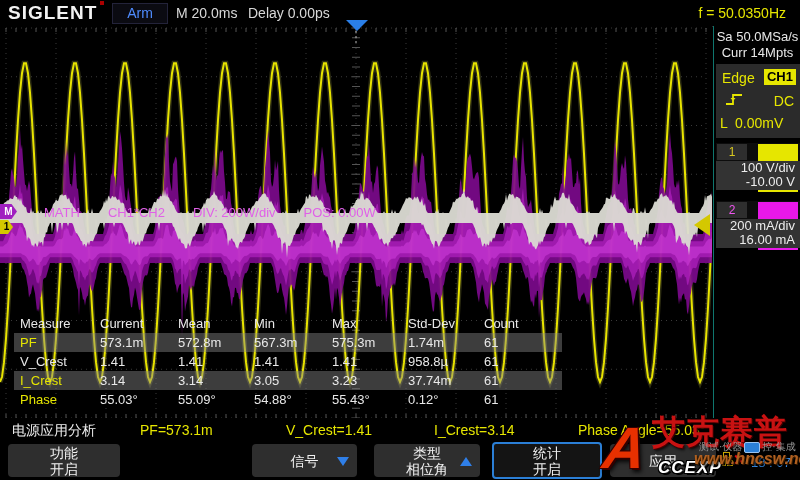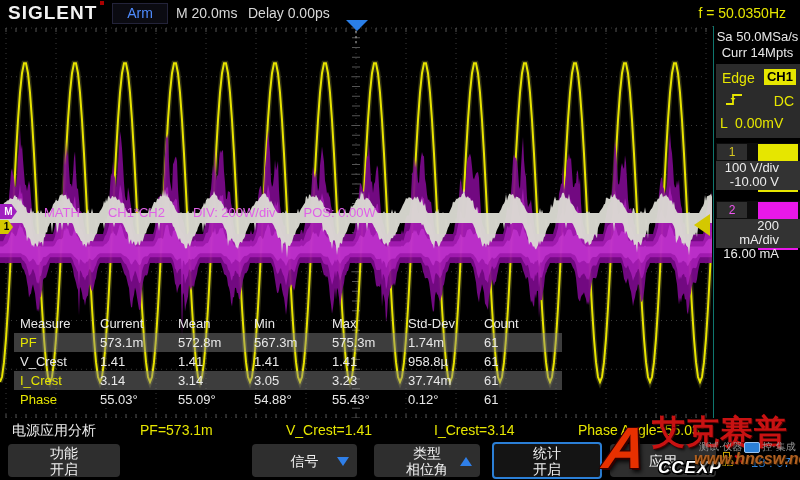--- a/index.html
+++ b/index.html
@@ -46,21 +46,21 @@
   #trig-box .row1{position:absolute;left:6px;top:6px;font-size:14px;color:#e6e600;}
   #trig-box .src{position:absolute;right:4px;top:5px;background:#e6e600;color:#000;font-size:13px;font-weight:bold;padding:0 3px;height:16px;line-height:16px;}
   #trig-box .cpl{position:absolute;right:6px;top:29px;font-size:14px;color:#e6e600;}
   #trig-box .lvl{position:absolute;left:4px;top:51px;font-size:14px;color:#e6e600;white-space:pre;}
   #edge-icon{position:absolute;left:8px;top:26px;}
   .chbox{position:absolute;left:2px;width:84px;height:47px;background:#0c0c0c;}
   #ch1-box{top:117px;} #ch2-box{top:175px;}
   .chbox .tab{position:absolute;left:1px;top:1px;width:30px;height:16px;background:#2e2e2e;text-align:center;font-size:12px;line-height:16px;}
   .chbox .cplbadge{position:absolute;right:2px;top:1px;font-size:12px;font-weight:bold;color:#000;padding:16px 3px;height:16px;line-height:16px;}
   .chbox .vals{position:absolute;left:0;top:18px;width:84px;height:29px;background:#333333;}
-  .chbox .vals div{text-align:right;padding-right:21px;font-size:13px;line-height:14px;color:#ececec;}
+  .chbox .vals div{text-align:right;padding-right:5px;font-size:13px;line-height:14px;color:#ececec;}
   #ch1-box .tab{color:#d8c820;} #ch1-box .cplbadge{background:#e6e600;}
   #ch2-box .tab{color:#f055f0;} #ch2-box .cplbadge{background:#e818e8;}
 
   
   #statusrow{position:absolute;left:0;top:419px;width:800px;height:23px;background:#000;font-size:14px;}
   #statusrow .title{position:absolute;left:12px;top:3px;color:#f0f0f0;}
   #statusrow .sv{position:absolute;top:3px;color:#e6e600;}
   #menurow{position:absolute;left:0;top:443px;width:800px;height:37px;background:#000;padding-left:34px;}
   .mbtn{position:absolute;top:1px;height:33px;background:#2e2e2e;border-radius:4px;color:#f2f2f2;font-size:14px;
         display:flex;flex-direction:column;justify-content:center;align-items:center;line-height:16px;}

